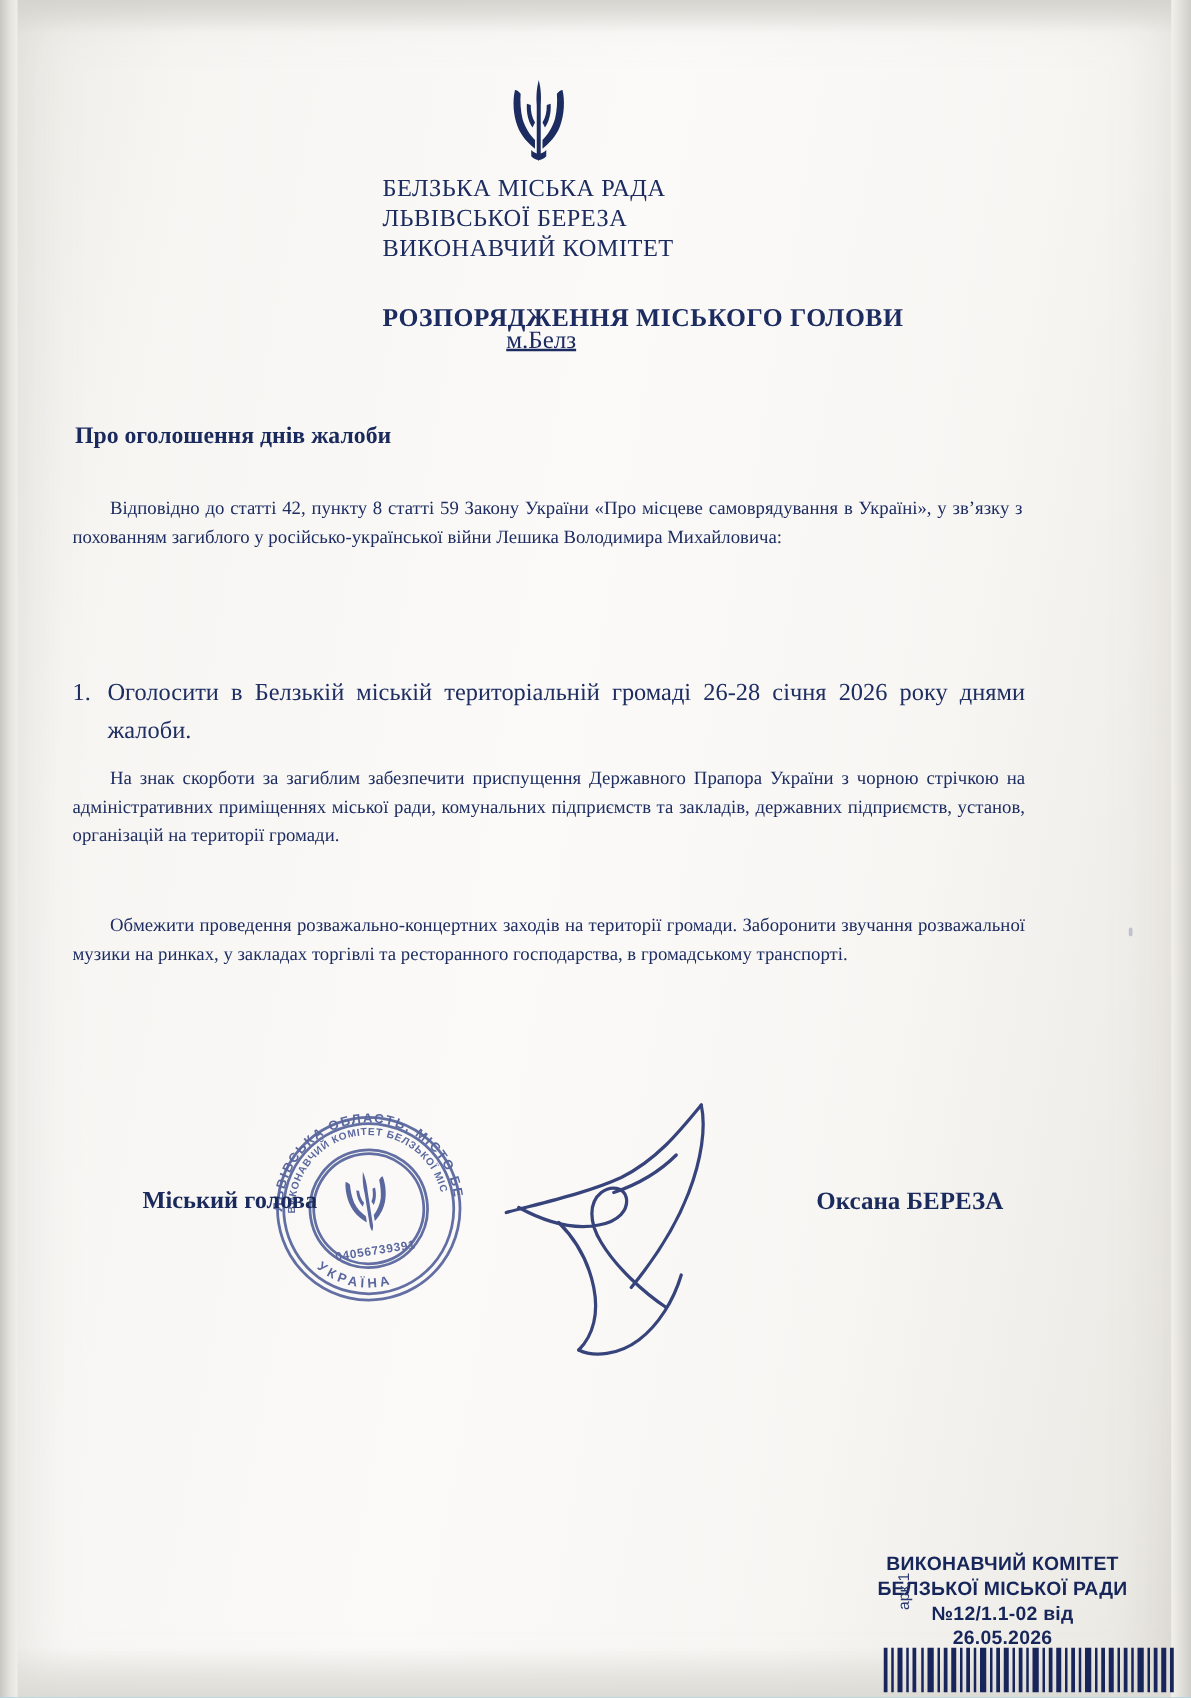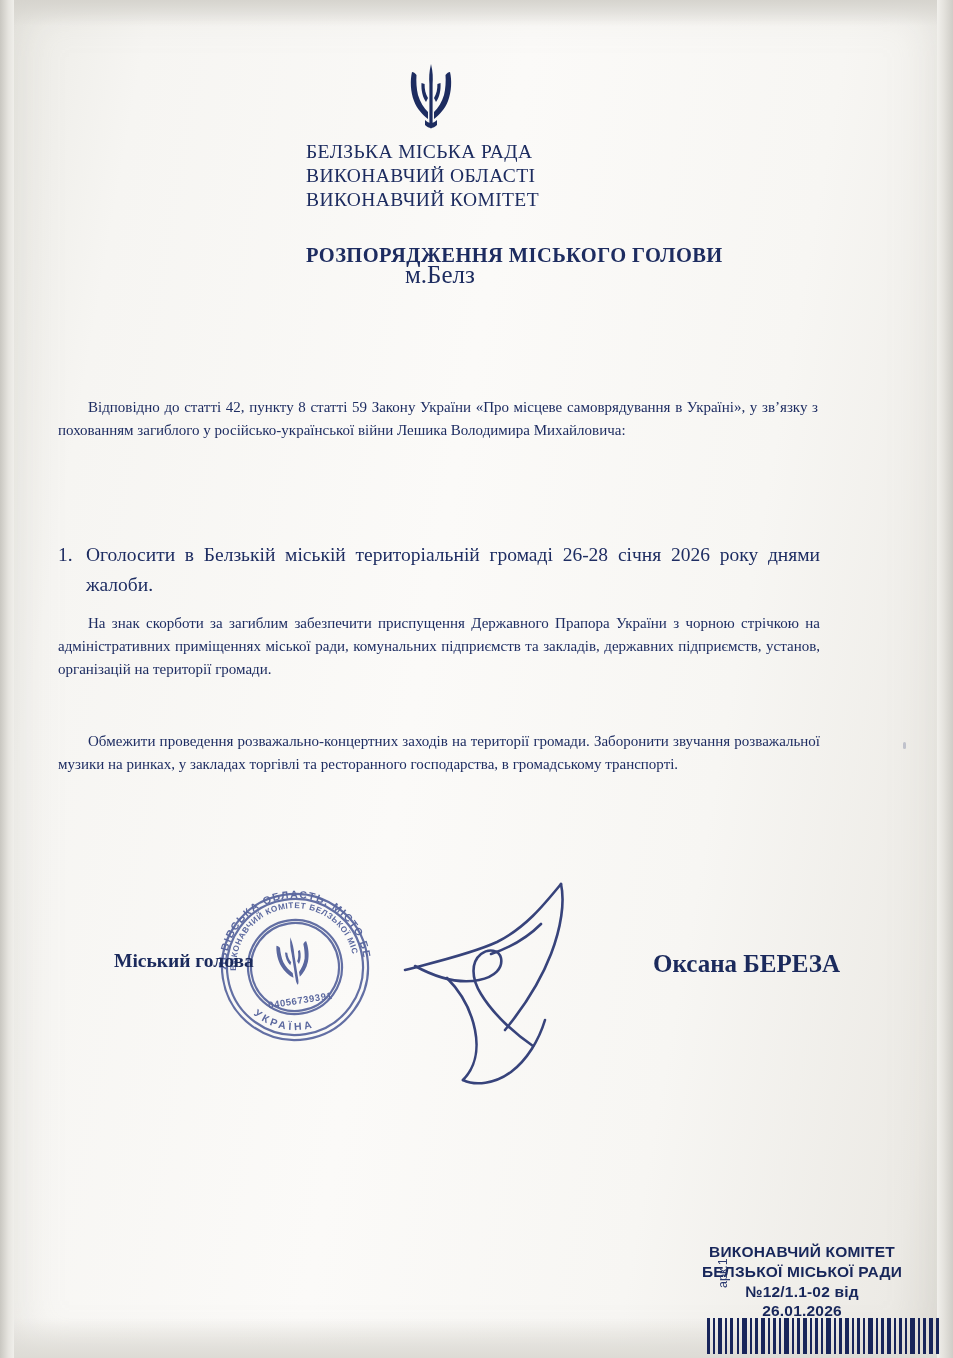--- a/index.html
+++ b/index.html
@@ -84,22 +84,23 @@
   .head-line.bold {
     font-weight: bold;
     font-size: 20.5px;
     margin-top: 32px;
   }
 
   .city {
     position: absolute;
     left: 405px;
     top: 261px;
-    font-size: 25px;
+    font-size: 20px;
     color: #1d2c60;
+    text-decoration: underline;
   }
 
   .subject {
     position: absolute;
     left: 60px;
     top: 338px;
     font-size: 19px;
     font-weight: bold;
     color: #1b2a5c;
   }
@@ -168,21 +169,21 @@
     left: 90px;
     top: 0;
     font-size: 19.5px;
     font-weight: bold;
     color: #1b2a5c;
   }
   .sign-name {
     position: absolute;
     left: 629px;
     top: 0;
-    font-size: 25px;
+    font-size: 20px;
     font-weight: bold;
     color: #1b2a5c;
   }
 
   
   .stamp {
     position: absolute;
     left: 206px;
     top: 878px;
     width: 178px;
@@ -257,27 +258,28 @@
           <path d="M47 10 C49 18 48.5 30 45 39 C42 47 36 53 31 57 L31 50 C35 46 39 40 41 33 C42.5 27 43 19 42.5 13 C44 11 45.5 10.2 47 10 Z"></path>
           <path d="M18.5 21 C18 28 19.5 35 23 40 L25 36 C22.5 32 21.5 27 21.6 22 Z"></path>
           <path d="M37.5 21 C38 28 36.5 35 33 40 L31 36 C33.5 32 34.5 27 34.4 22 Z"></path>
           <path d="M22 58 C24 60 26 61 28 61 C30 61 32 60 34 58 L34 63 C32 65 30 66 28 66 C26 66 24 65 22 63 Z"></path>
         </g>
       </svg>
     </div>
 
     <div class="head-block">
       <div class="head-line">БЕЛЗЬКА МІСЬКА РАДА</div>
-      <div class="head-line">ВИКОНАВЧИЙ ОБЛАСТІ</div>
+      <div class="head-line">ЛЬВІВСЬКОЇ БЕРЕЗА</div>
       <div class="head-line">ВИКОНАВЧИЙ КОМІТЕТ</div>
       <div class="head-line bold">РОЗПОРЯДЖЕННЯ МІСЬКОГО ГОЛОВИ</div>
     </div>
 
     <div class="city">м.Белз</div>
 
+    <div class="subject">Про оголошення днів жалоби</div>
 
     <div class="para p-intro">Відповідно до статті 42, пункту 8 статті 59 Закону України «Про місцеве самоврядування в Україні», у зв’язку з похованням загиблого у російсько-української війни Лешика Володимира Михайловича:</div>
 
     <div class="item1">
       <span class="num">1.</span>
       <span class="txt">Оголосити в Белзькій міській територіальній громаді 26-28 січня 2026 року днями жалоби.</span>
     </div>
 
     <div class="para p-limit">Обмежити проведення розважально-концертних заходів на території громади. Заборонити звучання розважальної музики на ринках, у закладах торгівлі та ресторанного господарства, в громадському транспорті.</div>
 
@@ -328,21 +330,21 @@
 
     <div class="sign-row">
       <div class="sign-title">Міський голова</div>
       <div class="sign-name">Оксана БЕРЕЗА</div>
     </div>
 
     <div class="reg-stamp">
       <div>ВИКОНАВЧИЙ КОМІТЕТ</div>
       <div>БЕЛЗЬКОЇ МІСЬКОЇ РАДИ</div>
       <div>№12/1.1-02 від</div>
-      <div>26.01.2026</div>
+      <div>26.05.2026</div>
     </div>
 
     <div class="sheet-mark">арк.1</div>
 
     <div class="barcode">
       <svg viewBox="0 0 238 36" width="238" height="36" preserveAspectRatio="none" aria-hidden="true">
         <g fill="#18255a">
           <rect x="2" y="0" width="3" height="36"></rect>
             <rect x="8" y="0" width="2" height="36"></rect>
           <rect x="13" y="0" width="4" height="36"></rect>

